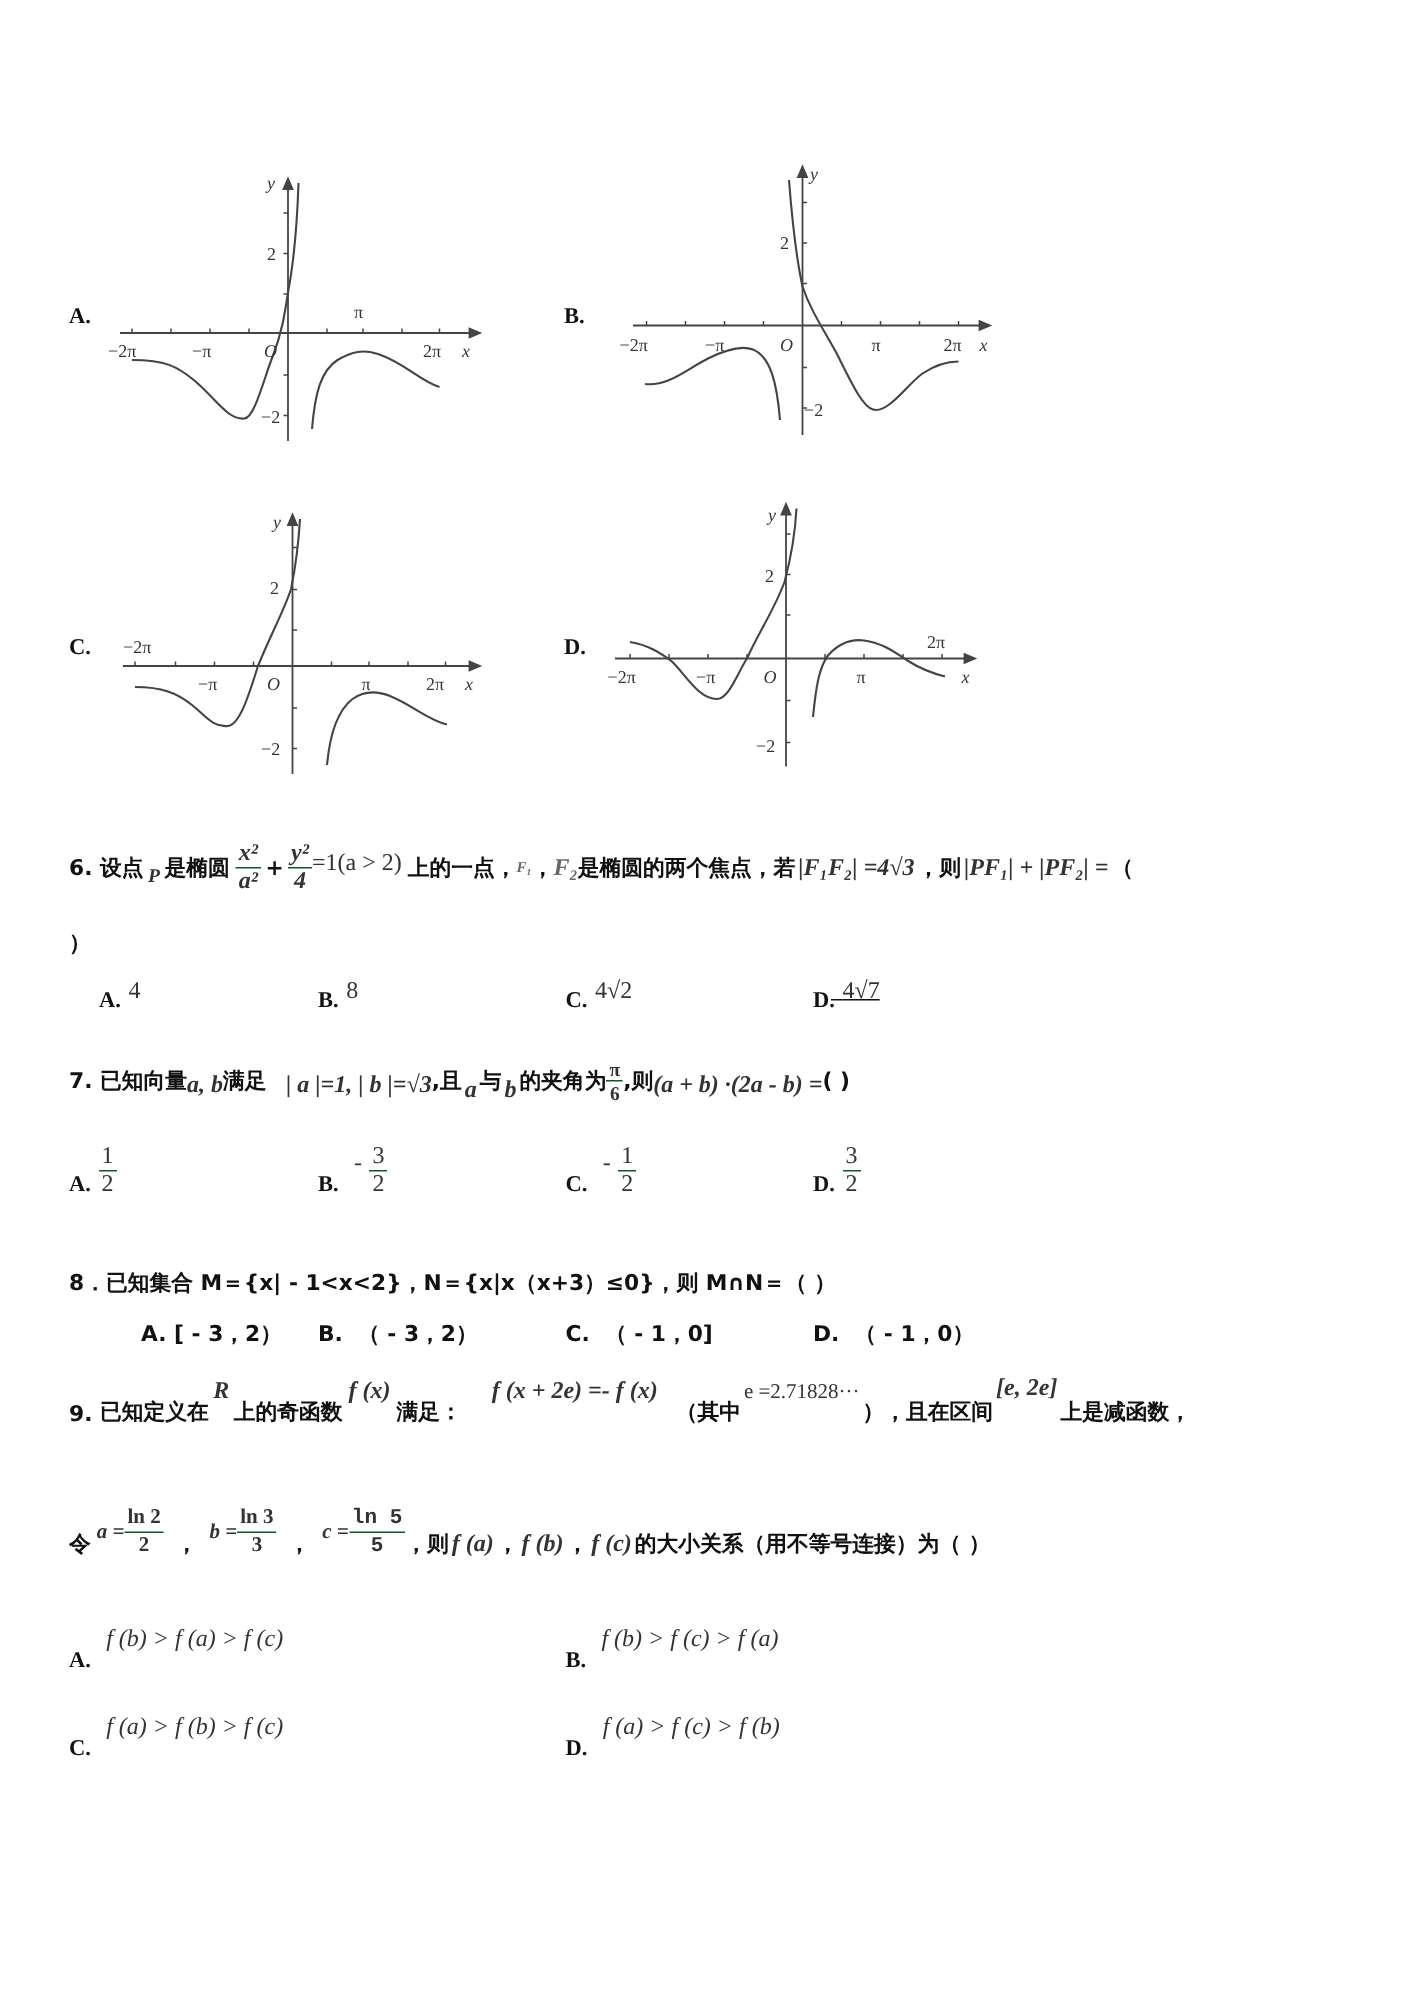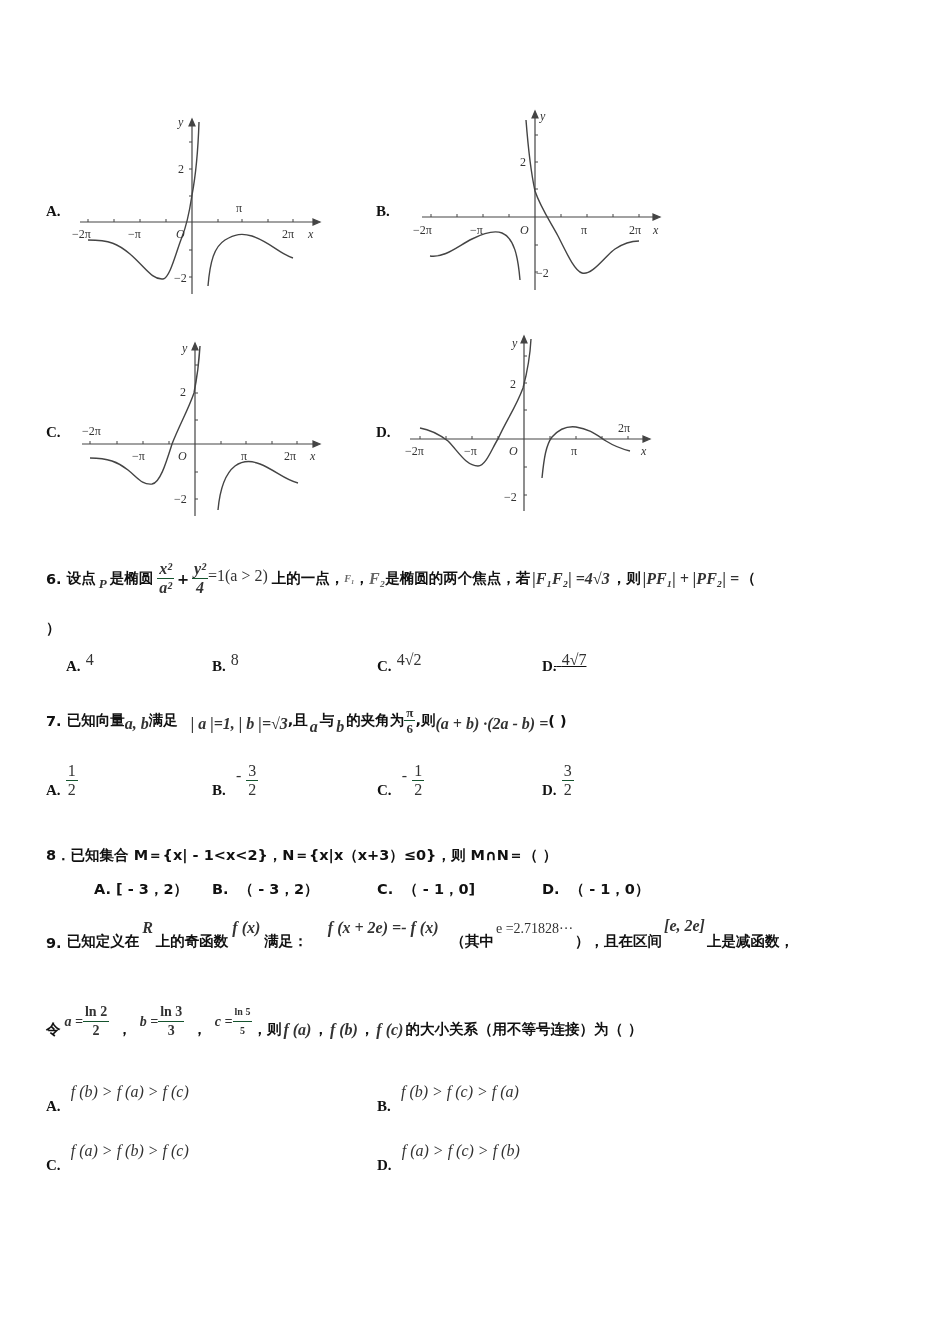--- a/index.html
+++ b/index.html
@@ -272,21 +272,21 @@
       <span class="den">2</span>
     </span>
   <span style="position:relative;top:8px;margin:0 8px;">，</span>
   <span class="mi" style="font-size:14px;">b =</span>
   <span class="frac" style="font-size:14px;">
       <span class="num">ln 3</span>
       <span class="den">3</span>
     </span>
   <span style="position:relative;top:8px;margin:0 8px;">，</span>
   <span class="mi" style="font-size:14px;">c =</span>
-  <span class="frac" style="font-size:10px;">
+  <span class="frac" style="font-size:14px;font-family:Liberation Mono, monospace;">
       <span class="num">ln 5</span>
       <span class="den">5</span>
     </span>
   <span style="position:relative;top:8px;">，则</span>
   <span class="mi" style="position:relative;top:8px;margin:0 2px;">f (a)</span>
   <span style="position:relative;top:8px;">，</span>
   <span class="mi" style="position:relative;top:8px;margin:0 2px;">f (b)</span>
   <span style="position:relative;top:8px;">，</span>
   <span class="mi" style="position:relative;top:8px;margin:0 2px;">f (c)</span>
   <span style="position:relative;top:8px;">的大小关系（用不等号连接）为（    ）</span>

